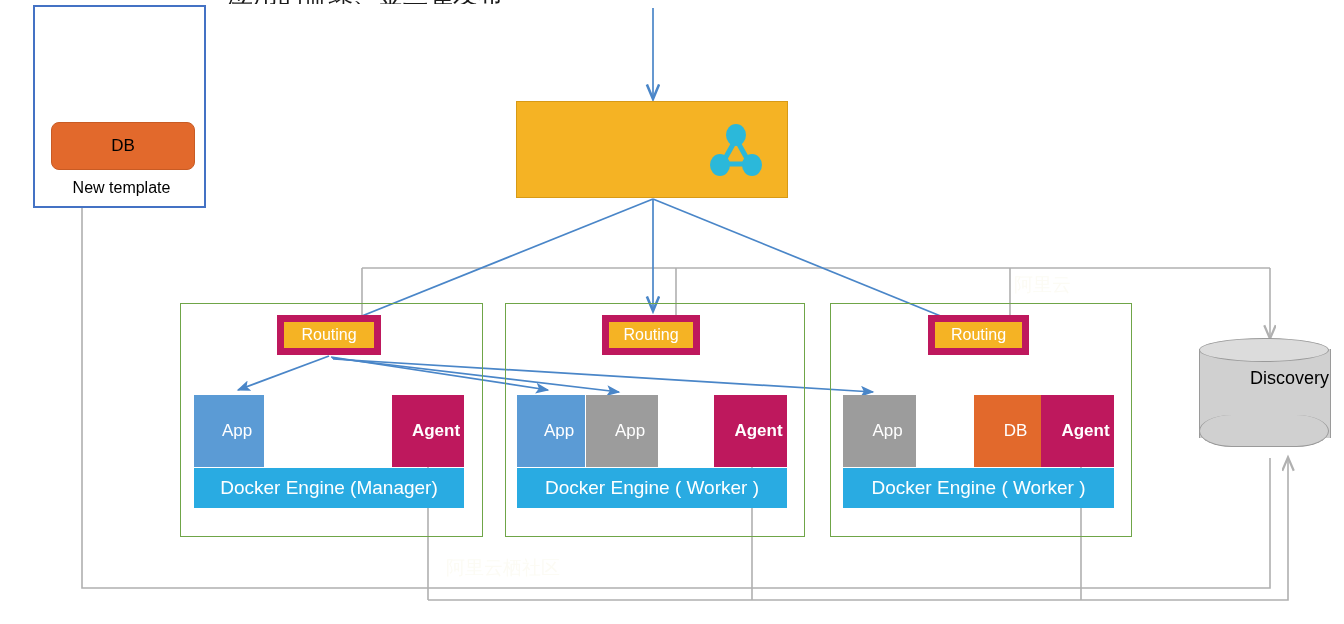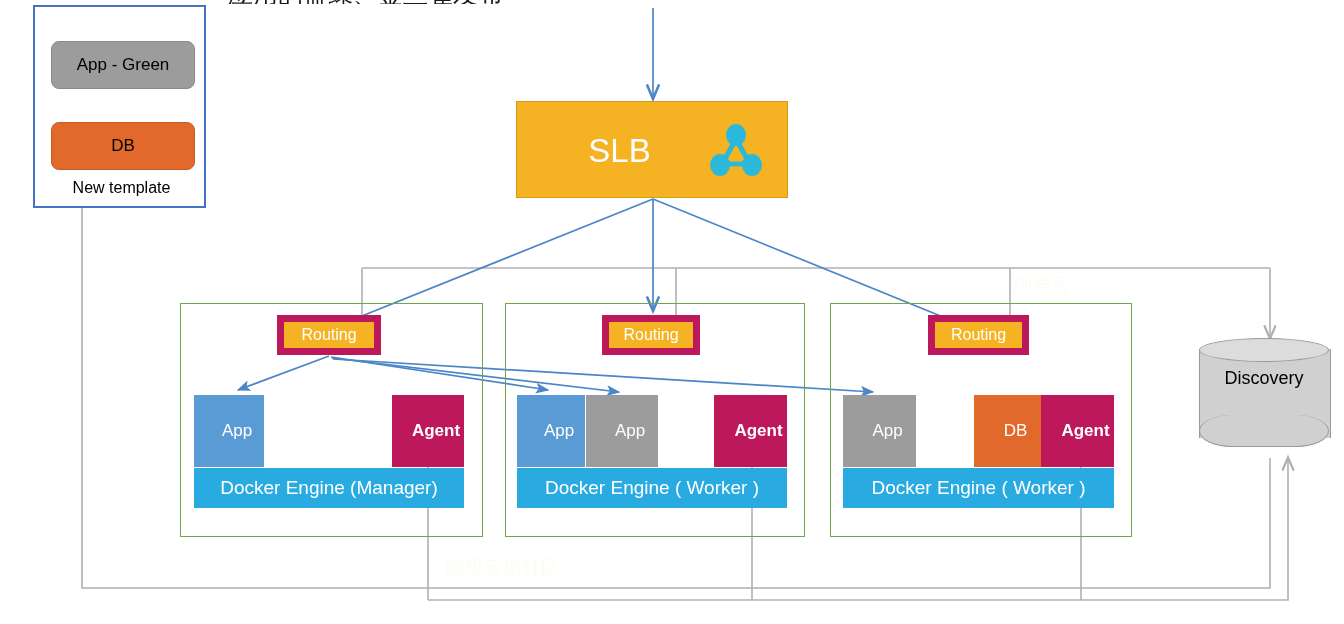--- a/index.html
+++ b/index.html
@@ -59,21 +59,21 @@
   #g3-engine{left:843px;top:468px;width:271px;}
 
   
   #discovery{left:1199px;top:338px;width:130px;height:110px;}
   #disc-body{position:absolute;left:0;top:11px;width:130px;height:89px;background:#D0D0D0;
              border-left:1px solid #9a9a9a;border-right:1px solid #9a9a9a;}
   #disc-bottom{position:absolute;left:0;top:77px;width:130px;height:32px;background:#D0D0D0;
                border:1px solid #9a9a9a;border-radius:50%/100%;border-top:none;box-sizing:border-box;}
   #disc-top{position:absolute;left:0;top:0;width:130px;height:24px;background:#DCDCDC;
             border:1px solid #9a9a9a;border-radius:50%;box-sizing:border-box;}
-  #disc-label{position:absolute;left:0;top:27px;width:130px;text-align:center;color:#000;font-size:18px;line-height:1.45;}
+  #disc-label{position:absolute;left:0;top:27px;width:130px;text-align:right;color:#000;font-size:18px;line-height:1.45;}
 
   
   .watermark{position:absolute;color:#FCFBF4;font-size:19px;white-space:nowrap;}
   #wm-1{left:446px;top:555px;}
   #wm-2{left:1014px;top:272px;}
 
   
   #top-clip{position:absolute;left:228px;top:-22px;width:640px;height:26px;overflow:hidden;
             font-size:25px;color:#1a1a1a;white-space:nowrap;}
 </style>
@@ -122,31 +122,27 @@
       <path d="M653,199 L975,330" marker-end="url(#arrow-blue-open)"></path>
 
       <path d="M329,356 L238,390" marker-end="url(#arrow-blue)"></path>
       <path d="M331,357 L548,390" marker-end="url(#arrow-blue)"></path>
       <path d="M332,358 L619,392" marker-end="url(#arrow-blue)"></path>
       <path d="M333,359 L873,392" marker-end="url(#arrow-blue)"></path>
     </g>
   </svg>
 
   <div class="node" id="template-panel">
-    <div class="tmpl-chip" id="tmpl-app">
-      <span>App - Green</span>
-    </div>
     <div class="tmpl-chip" id="tmpl-db">
       <span>DB</span>
     </div>
     <div id="tmpl-caption">New template</div>
   </div>
 
   <div class="node" id="slb">
-    <div id="slb-label">SLB</div>
     <svg id="slb-icon" viewBox="0 0 58 58">
       <path d="M29,17 L15,42 M29,17 L43,42 M15,42 L43,42" stroke="#2BB8DA" stroke-width="5" fill="none"></path>
       <ellipse cx="29" cy="13" rx="10" ry="11" fill="#2BB8DA"></ellipse>
       <ellipse cx="13" cy="43" rx="10" ry="11" fill="#2BB8DA"></ellipse>
       <ellipse cx="45" cy="43" rx="10" ry="11" fill="#2BB8DA"></ellipse>
     </svg>
   </div>
 
   <div class="node hostgroup" id="group-1"></div>
   <div class="node routing" id="routing-1">

